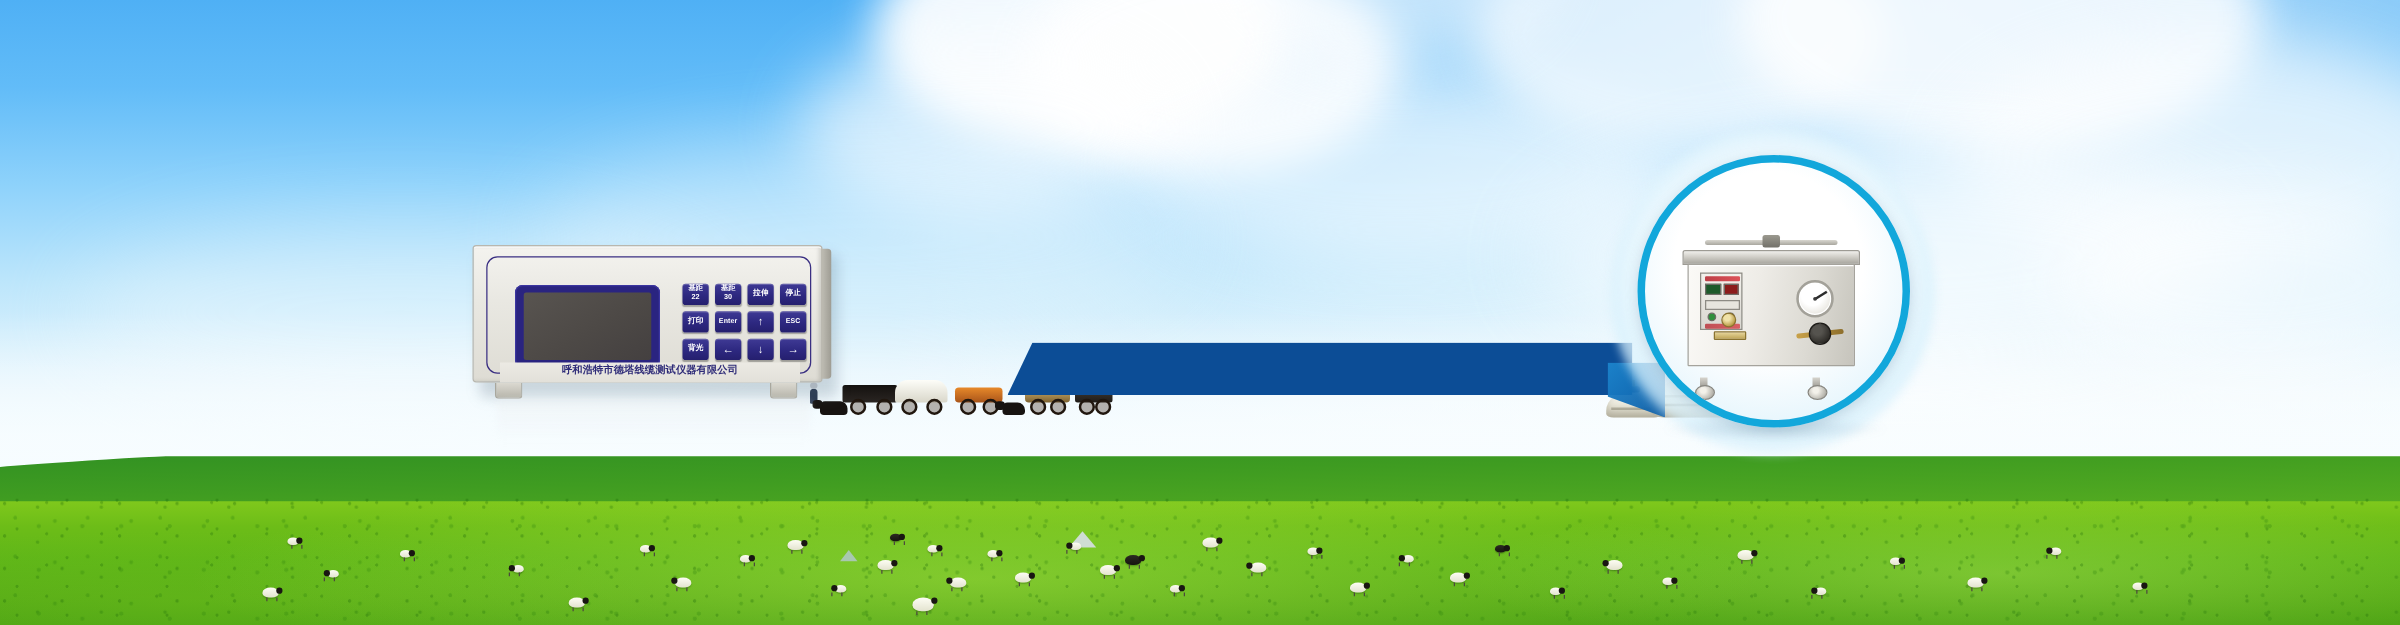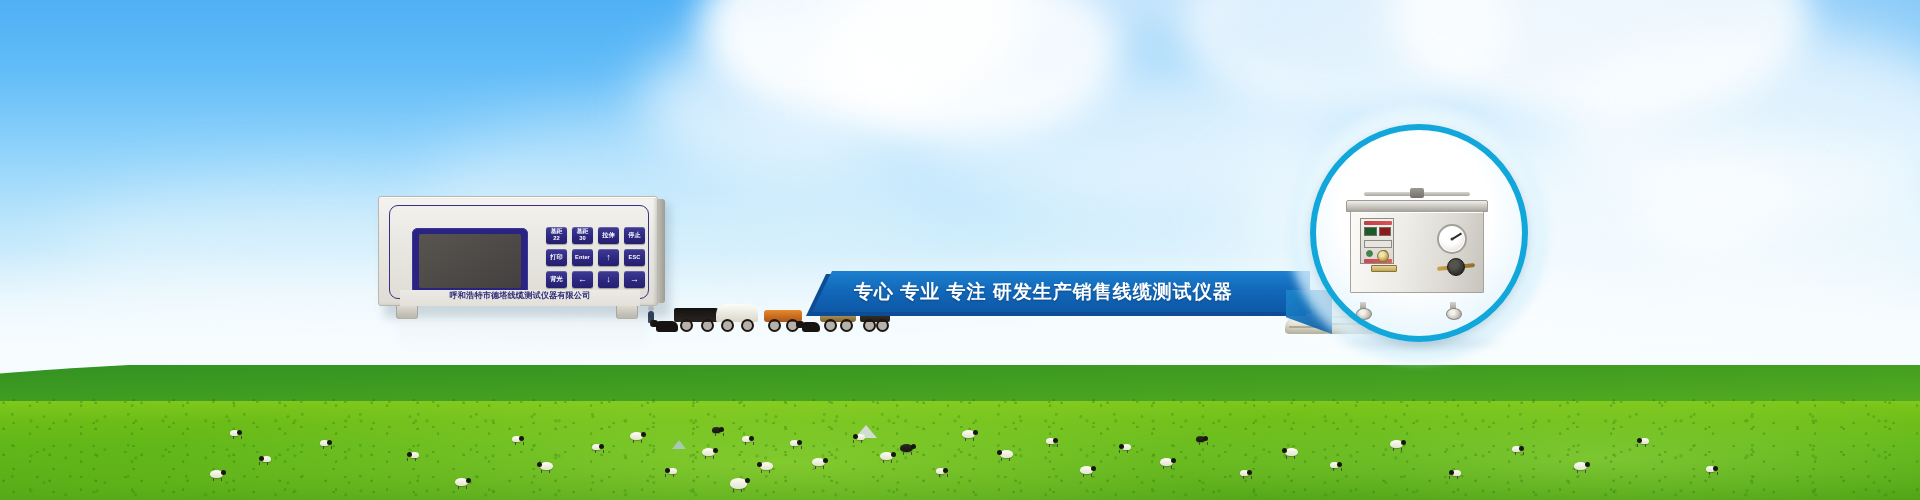--- a/index.html
+++ b/index.html
@@ -660,23 +660,20 @@
     <div class="inst-feet">
       <div class="foot left"></div>
       <div class="foot right"></div>
     </div>
     <div class="inst-reflect"></div>
   </div>
 
   <div class="banner-blue-shadow"></div>
 
 
-  <div class="banner-blue">
-    <span class="txt">专心   专业   专注    研发生产销售线缆测试仪器</span>
-  </div>
 
   <div class="teal-wedge"></div>
 
   <div class="inset-glow"></div>
   <div class="inset-base-shadow"></div>
 
   <div class="inset">
     <div class="inset-inner">
       <div class="mach">
 

